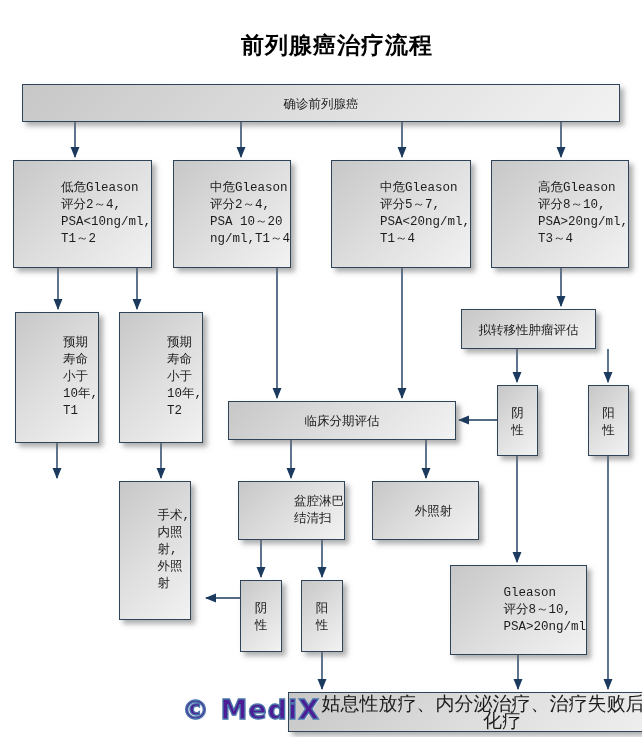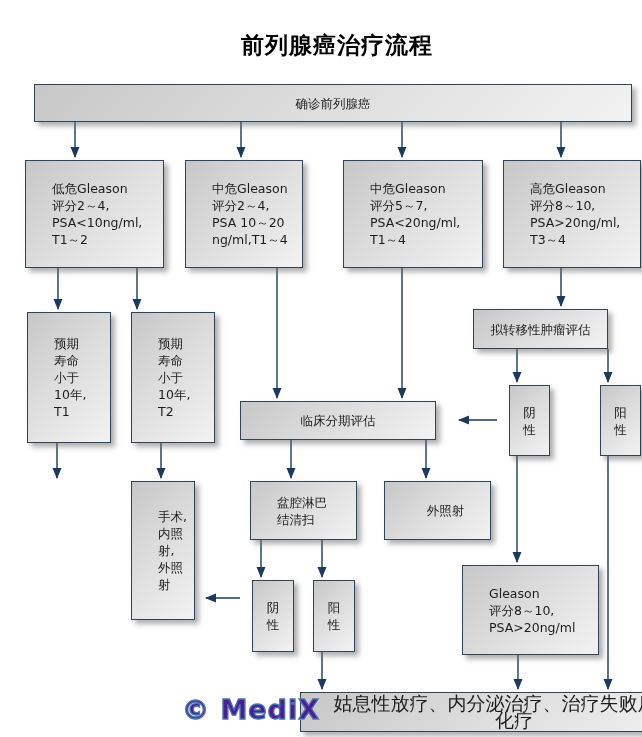--- a/index.html
+++ b/index.html
@@ -33,42 +33,41 @@
     position: absolute;
     box-sizing: border-box;
     background: linear-gradient(135deg, #c7c7c7 0%, #dcdcdc 45%, #f2f2f2 100%);
     border: 1.5px solid #2f4459;
     box-shadow: 4px 4px 5px rgba(110,110,110,0.55);
     display: flex;
     align-items: center;
     color: #1c1c1c;
     font-size: 12.5px;
     line-height: 17px;
-    margin-left: 12px;
   }
   .node .txt { white-space: pre-line; }
   .node.center { justify-content: center; text-align: center; }
-  .node.left   { justify-content: flex-start; text-align: left; }
+  .node.left   { justify-content: flex-end; text-align: left; font-family: Liberation Mono, monospace; }
   .node.left .txt { padding-left: 26px; }
   .node.pad24 .txt { }
 
   
   .n-confirm    { left: 22px;  top: 84px;  width: 598px; height: 38px; }
   .n-low-risk   { left: 13px;  top: 160px; width: 139px; height: 108px; }
   .n-mid-risk-1 { left: 173px; top: 160px; width: 118px; height: 108px; }
   .n-mid-risk-2 { left: 331px; top: 160px; width: 140px; height: 108px; }
   .n-high-risk  { left: 491px; top: 160px; width: 138px; height: 108px; }
   .n-life-t1    { left: 15px;  top: 312px; width: 84px;  height: 131px; }
   .n-life-t2    { left: 119px; top: 312px; width: 84px;  height: 131px; }
   .n-metastasis { left: 461px; top: 309px; width: 135px; height: 40px; }
-  .n-clinical   { left: 228px; top: 401px; width: 196px; height: 39px; }
+  .n-clinical   { left: 228px; top: 401px; width: 228px; height: 39px; }
   .n-neg-right  { left: 497px; top: 385px; width: 41px;  height: 71px; }
   .n-pos-right  { left: 588px; top: 385px; width: 41px;  height: 71px; }
   .n-observe    { left: 15px;  top: 481px; width: 84px;  height: 139px; }
-  .n-surgery    { left: 119px; top: 481px; width: 64px;  height: 139px; }
+  .n-surgery    { left: 119px; top: 481px; width: 72px;  height: 139px; }
   .n-pelvic     { left: 238px; top: 481px; width: 107px; height: 59px; }
   .n-ebrt       { left: 372px; top: 481px; width: 107px; height: 59px; padding-left: 16px; }
   .n-neg-small  { left: 240px; top: 580px; width: 42px;  height: 72px; }
   .n-pos-small  { left: 301px; top: 580px; width: 42px;  height: 72px; }
   .n-gleason    { left: 450px; top: 565px; width: 137px; height: 90px; }
   .n-palliative { left: 288px; top: 692px; width: 400px; height: 40px; font-size: 19px; padding-left: 28px; }
 
   .logo {
     position: absolute;
     left: 182px; top: 694px;

